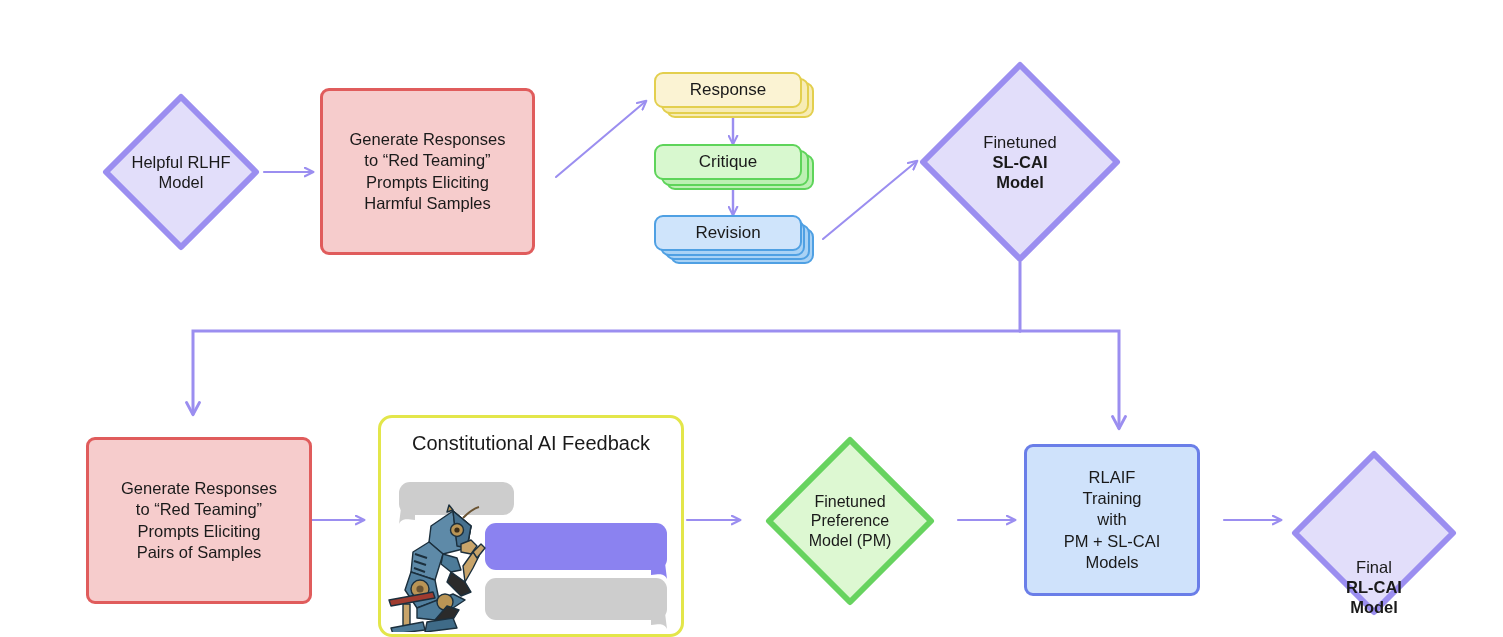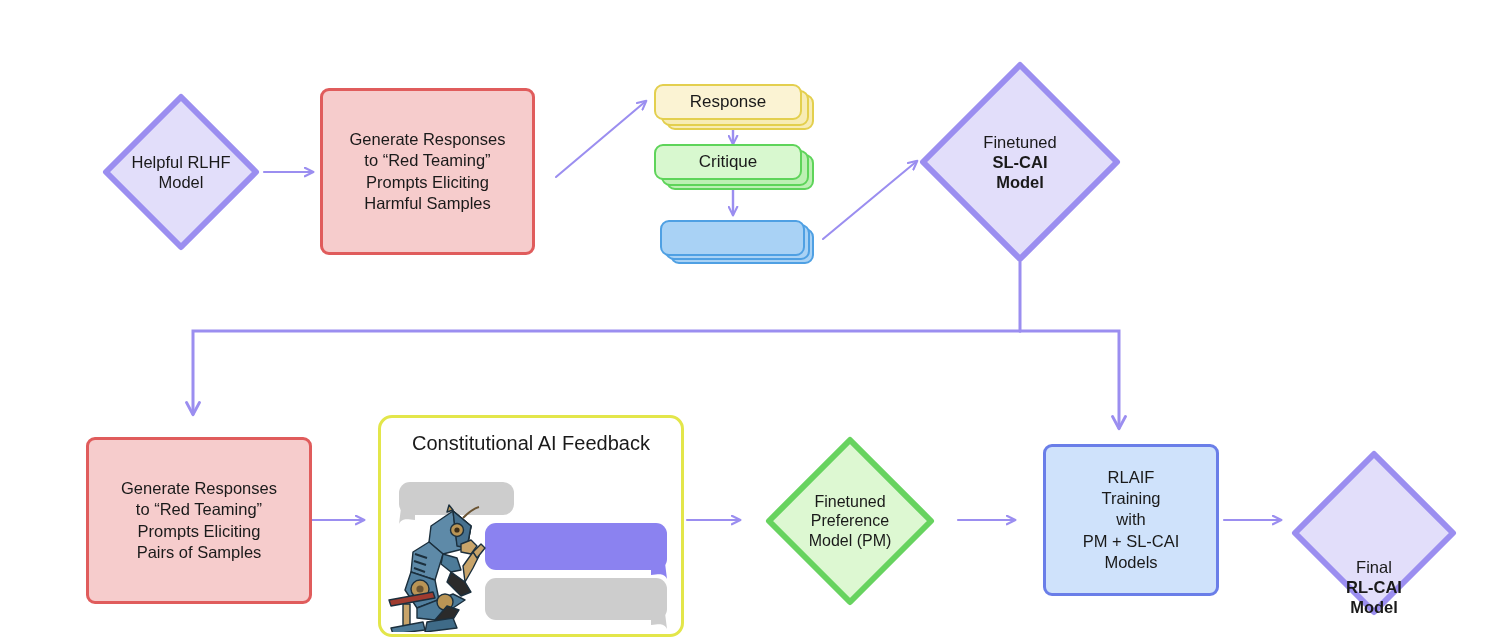--- a/index.html
+++ b/index.html
@@ -41,21 +41,21 @@
   .rect {
     display: flex; align-items: center; justify-content: center;
     border-radius: 9px;
     text-align: center;
     line-height: 1.28;
     color: #1a1a1a;
     font-size: 16.5px;
     padding: 6px 10px;
   }
   .rect.red   { background: #f6cccc; border: 3px solid #e05c5c; }
-  .rect.blue  { background: #cfe2fb; border: 3px solid #6a7ee8; margin-left: 19px; }
+  .rect.blue  { background: #cfe2fb; border: 3px solid #6a7ee8; }
 
   
   .stack { position: absolute; }
   .stack .layer {
     position: absolute;
     border-radius: 9px;
     left: 0; right: 0;
   }
   .stack .face {
     position: absolute;
@@ -153,40 +153,43 @@
 
   <div class="node rect red" style="left:320px; top:88px; width:215px; height:167px;">
     <div>
       <div>Generate Responses</div>
       <div>to “Red Teaming”</div>
       <div>Prompts Eliciting</div>
       <div>Harmful Samples</div>
     </div>
   </div>
 
-  <div class="stack st-yellow" style="left:654px; top:84px; width:160px; height:46px;">
+  <div class="stack st-yellow" style="left:654px; top:72px; width:160px; height:46px;">
     <div class="layer" style="top:10px; height:36px; left:12px; right:0;"></div>
     <div class="layer" style="top:6px; height:36px; left:7px; right:5px;"></div>
     <div class="face" style="width:148px; height:36px;">
       <span>Response</span>
     </div>
   </div>
 
   <div class="stack st-green" style="left:654px; top:144px; width:160px; height:46px;border-radius:9px;">
     <div class="layer" style="top:10px; height:36px; left:12px; right:0;"></div>
     <div class="layer" style="top:6px; height:36px; left:7px; right:5px;"></div>
     <div class="face" style="width:148px; height:36px;">
       <span>Critique</span>
     </div>
   </div>
 
   <div class="stack st-blue" style="left:654px; top:215px; width:160px; height:50px;">
     <div class="layer" style="top:13px; height:36px; left:16px; right:0;"></div>
     <div class="layer" style="top:9px; height:36px; left:11px; right:4px;"></div>
     <div class="layer" style="top:5px; height:36px; left:6px; right:9px;"></div>
+    <div class="face" style="width:148px; height:36px;">
+      <span>Revision</span>
+    </div>
   </div>
 
   <div class="node diamond" style="left:918px; top:60px; width:204px; height:204px;">
     <svg class="dshape" viewBox="0 0 204 204">
       <polygon points="102,5 199,102 102,199 5,102" fill="#e2defa" stroke="#9b8ef0" stroke-width="6" stroke-linejoin="round"></polygon>
     </svg>
     <div class="dlabel">
       <span class="n">Finetuned</span>
       <span class="b">SL-CAI</span>
       <span class="b">Model</span>

